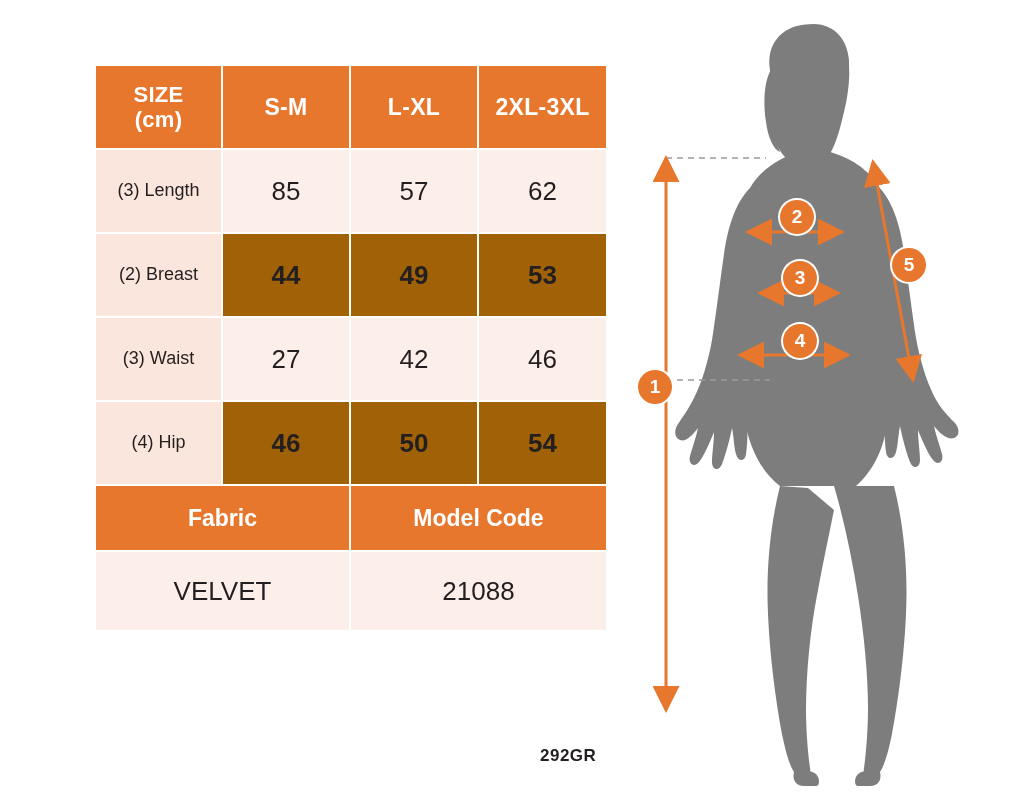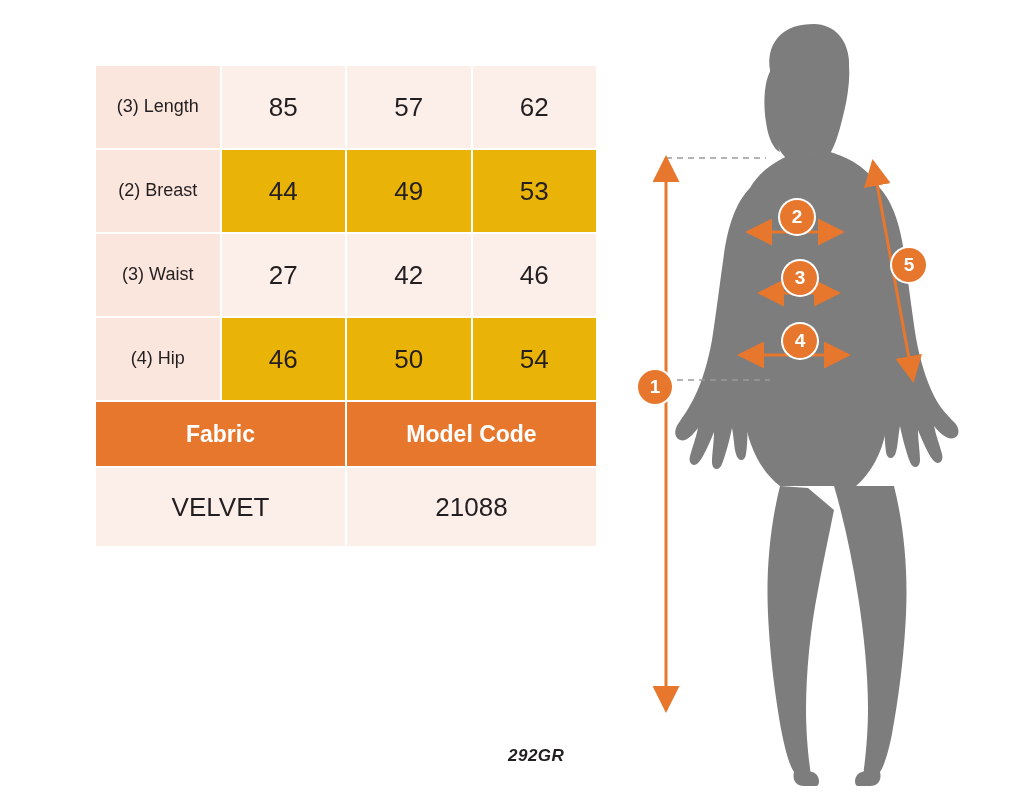--- a/index.html
+++ b/index.html
@@ -57,45 +57,45 @@
     height: 82px;
     line-height: 1.2;
   }
   .cell {
     background: #fcefe9;
     color: #231f20;
     font-size: 26px;
     height: 82px;
   }
   .cell.alt {
-    background: #eab308;
+    background: #a16207;
+    font-weight: bold;
   }
   .subhdr {
     background: #e8772e;
     color: #ffffff;
     font-weight: bold;
     font-size: 23px;
     height: 64px;
   }
   .footcell {
     background: #fcefe9;
     color: #231f20;
     font-size: 26px;
     height: 78px;
     margin-top: 12px;
   }
   .code-note {
     position: absolute;
-    left: 508px;
+    left: 540px;
     top: 746px;
     font-size: 17px;
     color: #231f20;
     font-weight: bold;
     letter-spacing: .5px;
-    font-style: italic;
   }
 
   
   .figure {
     position: absolute;
     left: 620px;
     top: 10px;
     width: 400px;
     height: 790px;
   }
@@ -120,20 +120,29 @@
   .m5 { left: 272px; top: 238px; }
 </style>
 </head>
 <body>
 
 <div class="page">
 
   <div class="table-wrap">
     <table class="size-table">
       <tbody>
+        <tr>
+          <th class="hdr small" style="width:125px">
+            <div>SIZE</div>
+            <div>(cm)</div>
+          </th>
+          <th class="hdr" style="width:126px">S-M</th>
+          <th class="hdr" style="width:126px">L-XL</th>
+          <th class="hdr" style="width:127px">2XL-3XL</th>
+        </tr>
 
         <tr>
           <td class="rowlabel">(3) Length</td>
           <td class="cell">85</td>
           <td class="cell">57</td>
           <td class="cell">62</td>
         </tr>
 
         <tr>
           <td class="rowlabel">(2) Breast</td>

